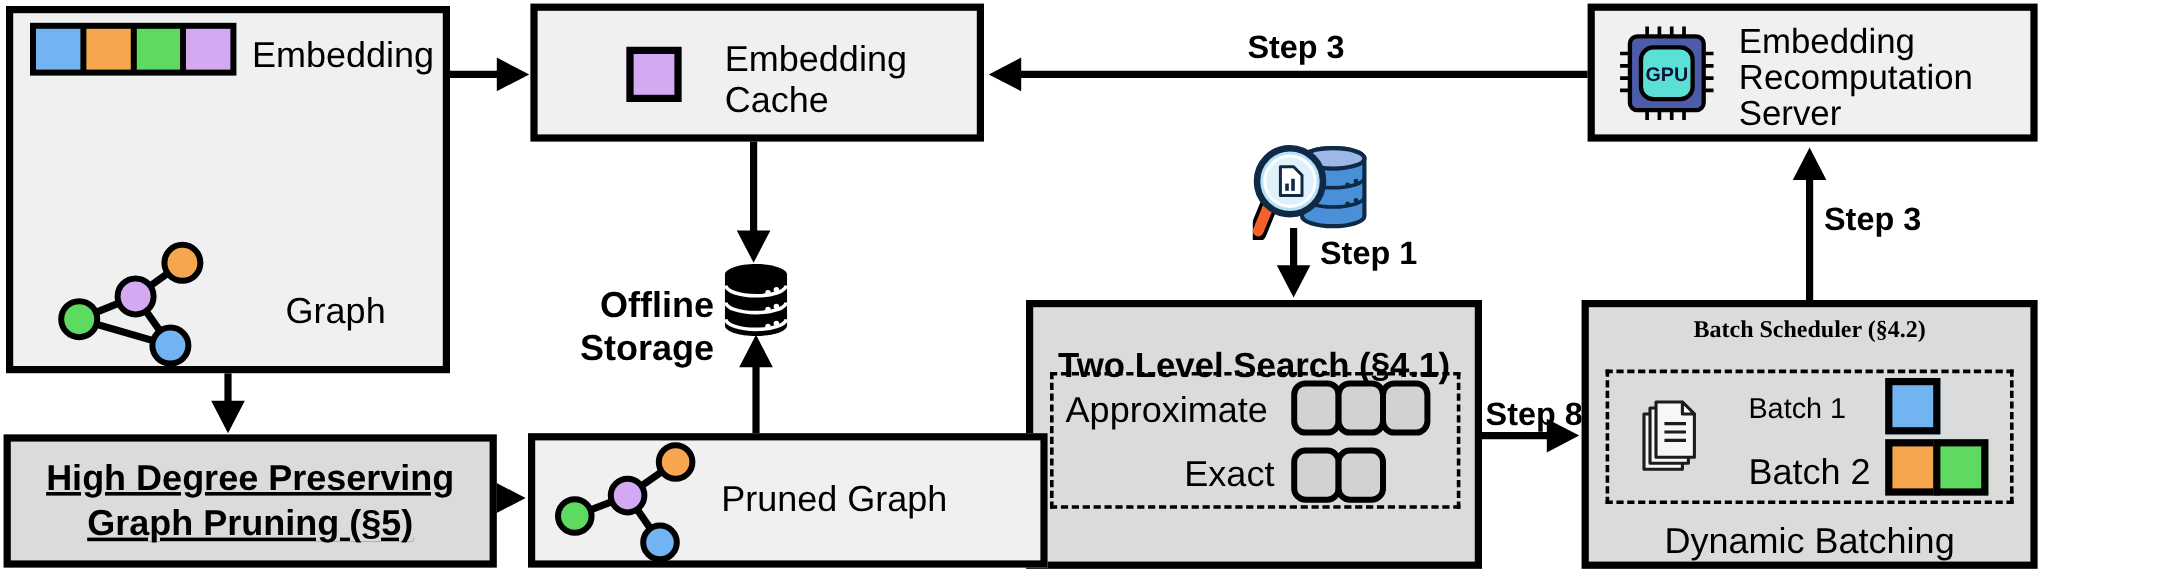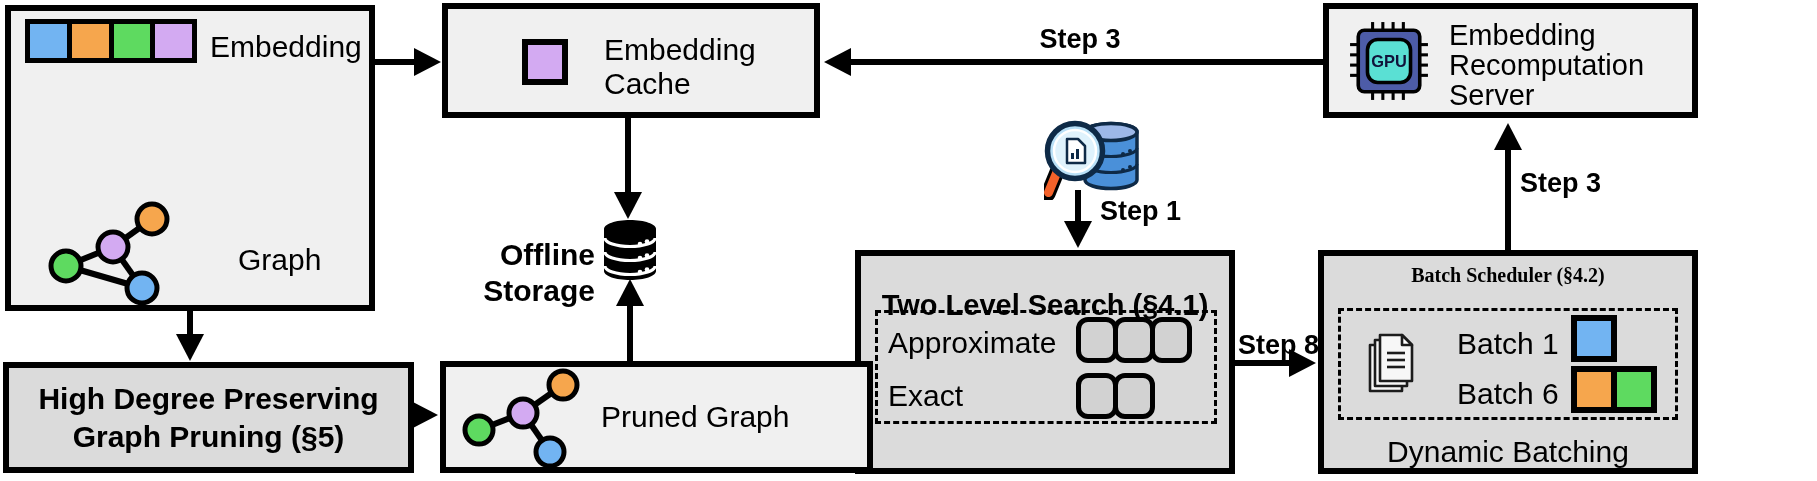--- a/index.html
+++ b/index.html
@@ -193,21 +193,21 @@
 
   <div class="box gray" style="left:855px;top:250px;width:380px;height:224px;">
     <div class="abs ctr bold" style="top:8px;font-size:29px;margin-top:25px;">Two Level Search (§4.1)</div>
     <div class="dashed" style="left:14px;top:54px;width:342px;height:114px;">
       <div class="abs" style="left:10px;top:13px;font-size:30px;">Approximate</div>
       <div class="qrow" style="left:198px;top:4px;">
         <div class="qslot"></div>
         <div class="qslot"></div>
         <div class="qslot"></div>
       </div>
-      <div class="abs" style="left:10px;top:66px;width:174px;text-align:left;font-size:30px;">Exact</div>
+      <div class="abs" style="left:10px;top:66px;width:174px;text-align:right;font-size:30px;">Exact</div>
       <div class="qrow" style="left:198px;top:60px;">
         <div class="qslot"></div>
         <div class="qslot"></div>
       </div>
     </div>
   </div>
 
   <div class="box gray" style="left:1318px;top:250px;width:380px;height:224px;">
     <div class="abs ctr bold" style="top:8px;font-size:20px;font-family:Liberation Serif, serif;">Batch Scheduler (§4.2)</div>
     <div class="dashed" style="left:14px;top:52px;width:340px;height:112px;">
@@ -217,32 +217,32 @@
           <path d="M9,7  h22 l10,10 v36 h-32 z"></path>
           <path d="M14,2 h22 l10,10 v36 h-32 z"></path>
           <path d="M36,2 l10,10 h-10 z" fill="#fff"></path>
         </g>
         <g stroke="#1c1c1c" stroke-width="2.6">
           <line x1="21" y1="20" x2="39" y2="20"></line>
           <line x1="21" y1="27" x2="39" y2="27"></line>
           <line x1="21" y1="34" x2="39" y2="34"></line>
         </g>
       </svg>
-      <div class="abs" style="left:116px;top:16px;font-size:30px;">Batch 1</div>
+      <div class="abs" style="left:116px;top:16px;font-size:24px;">Batch 1</div>
       <div class="sq" style="left:230px;top:4px;width:46px;height:47px;background:#72b4f2;"></div>
-      <div class="abs" style="left:116px;top:66px;font-size:30px;">Batch 6</div>
+      <div class="abs" style="left:116px;top:66px;font-size:30px;">Batch 2</div>
       <div class="abs" style="left:230px;top:55px;display:flex;">
         <div style="width:46px;height:47px;border:6px solid #000;box-sizing:border-box;background:#f6a64d;"></div>
         <div style="width:46px;height:47px;border:6px solid #000;box-sizing:border-box;background:#5eda60;margin-left:-6px;"></div>
       </div>
     </div>
     <div class="abs ctr" style="top:179px;font-size:30px;">Dynamic Batching</div>
   </div>
 
-  <div class="box gray" style="left:3px;top:362px;width:411px;height:111px;display:flex;align-items:center;justify-content:center;">
+  <div class="box gray" style="left:3px;top:362px;width:411px;height:111px;display:flex;align-items:center;justify-content:center;text-decoration:underline;">
     <div class="ml bold" style="font-size:30px;line-height:38px;text-align:center;">High Degree Preserving
 Graph Pruning (§5)</div>
   </div>
 
   <div class="box light" style="left:440px;top:361px;width:433px;height:112px;">
     <svg class="abs" style="left:10px;top:1px;" width="128" height="100" viewBox="0 0 128 100">
       <g stroke="#000" stroke-width="6">
         <line x1="67" y1="45" x2="107" y2="17"></line>
         <line x1="67" y1="45" x2="23" y2="62"></line>
         <line x1="67" y1="45" x2="94" y2="84"></line>

